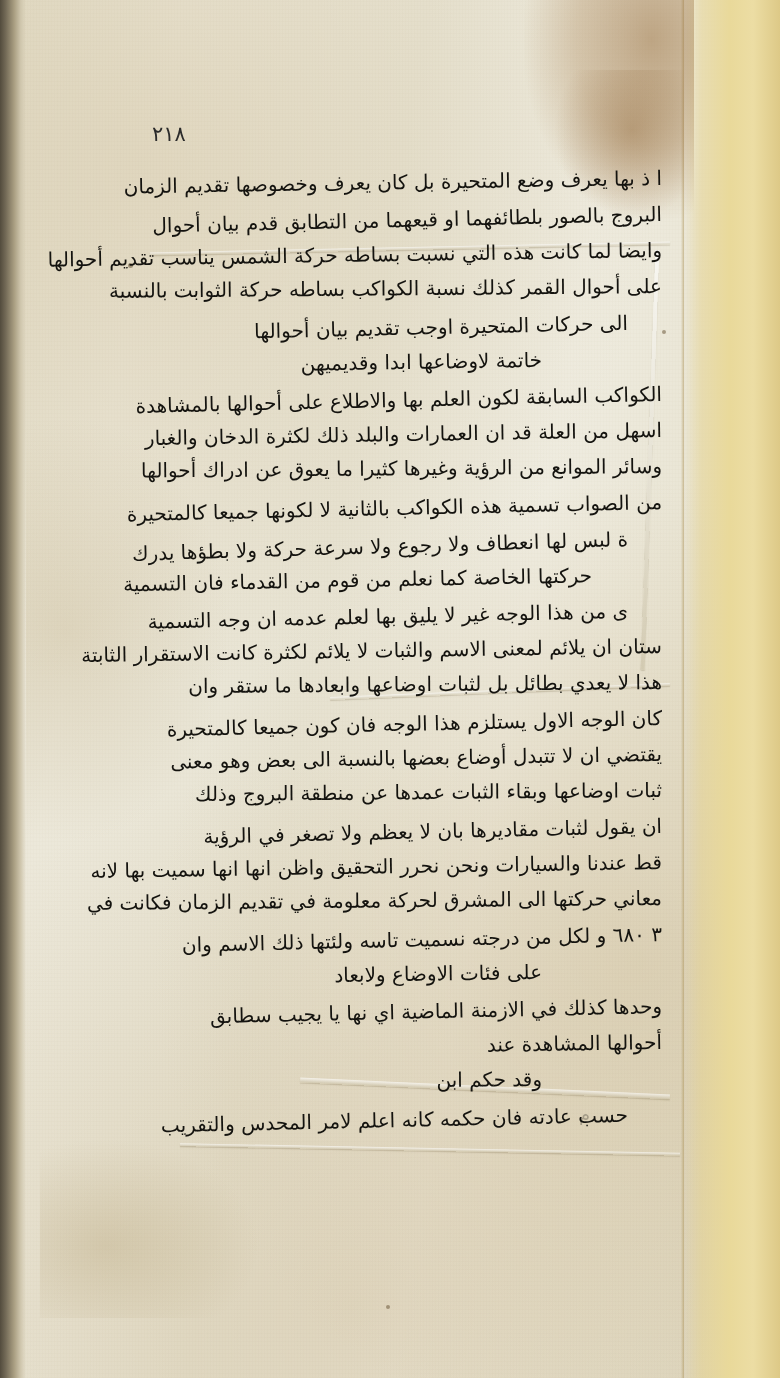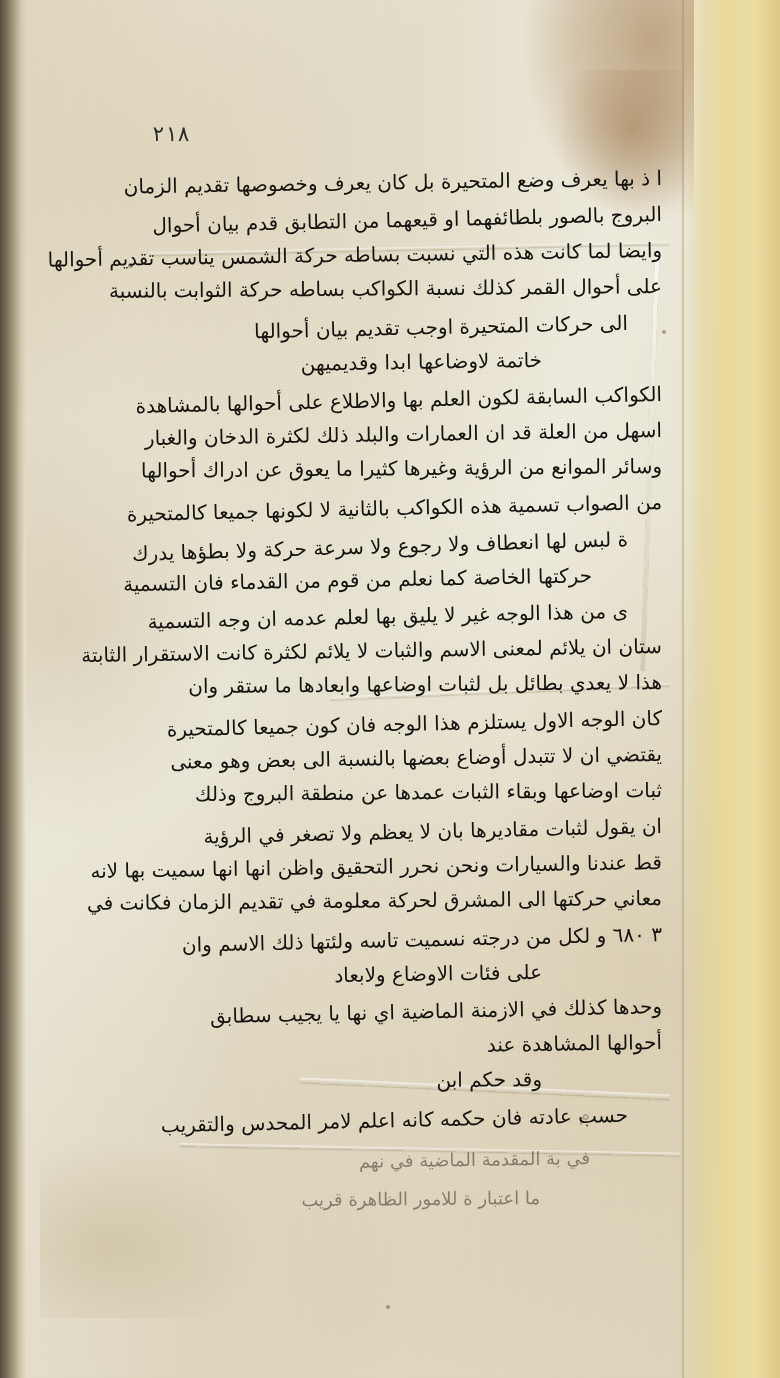--- a/index.html
+++ b/index.html
@@ -79,21 +79,21 @@
     position: absolute;
     background: linear-gradient(180deg, rgba(255,255,255,.65), rgba(190,180,150,.45));
     box-shadow: 0 1px 1px rgba(120,105,70,.25);
     pointer-events: none;
   }
   
   .folio {
     position: absolute;
     left: 152px;
     top: 122px;
-    font-family: Liberation Mono, monospace;
+    font-family: Liberation Sans, sans-serif;
     font-size: 21px;
     color: #2b2b2b;
     letter-spacing: 1px;
   }
   
   .textblock {
     position: absolute;
     left: 152px;
     top: 168px;
     width: 510px;
@@ -191,22 +191,16 @@
     <span class="line ln s1">قط عندنا والسيارات ونحن نحرر التحقيق واظن انها انها سميت بها لانه</span>
     <span class="line ln s3">معاني حركتها الى المشرق لحركة معلومة في تقديم الزمان فكانت في</span>
     <span class="line ln s2">٣ ٦٨٠ و لكل من درجته نسميت تاسه ولئتها ذلك الاسم وان</span>
     <span class="line ln s1 indent-3">على فئات الاوضاع ولابعاد</span>
     <span class="line ln s2">وحدها كذلك في الازمنة الماضية اي نها يا يجيب سطابق</span>
     <span class="line ln s1">أحوالها المشاهدة عند</span>
     <span class="line ln s3 indent-3">وقد حكم ابن</span>
     <span class="line ln s2 indent-1">حسب عادته فان حكمه كانه اعلم لامر المحدس والتقريب</span>
   </div>
 
-  <div class="textblock" style="top:1148px; left:150px; width:510px;">
-    <span class="line faded small s1 indent-2">في بة المقدمة الماضية في نهم</span>
-  </div>
-  <div class="textblock" style="top:1188px; left:150px; width:510px;">
-    <span class="line faded small s3 indent-3">ما اعتبار ة للامور الظاهرة قريب</span>
-  </div>
   <div class="textblock" style="top:1104px; left:150px; width:510px;">
     <span class="line veryfaded small s2 indent-2">م</span>
   </div>
 </div>
 
 </body></html>

